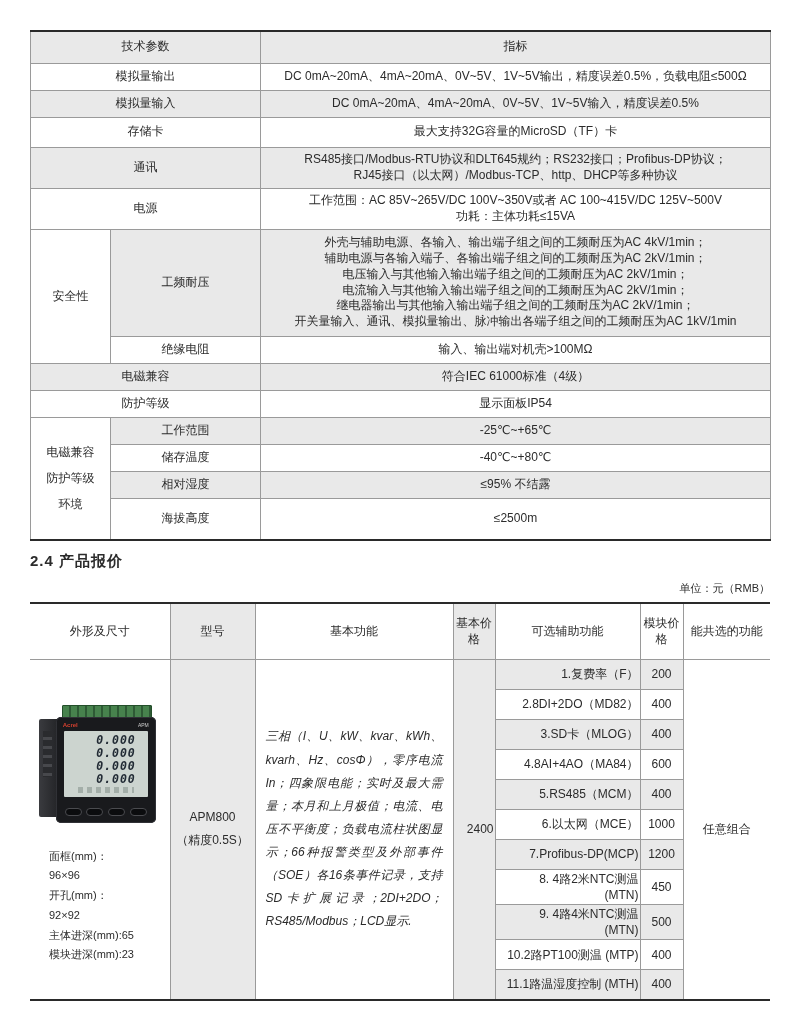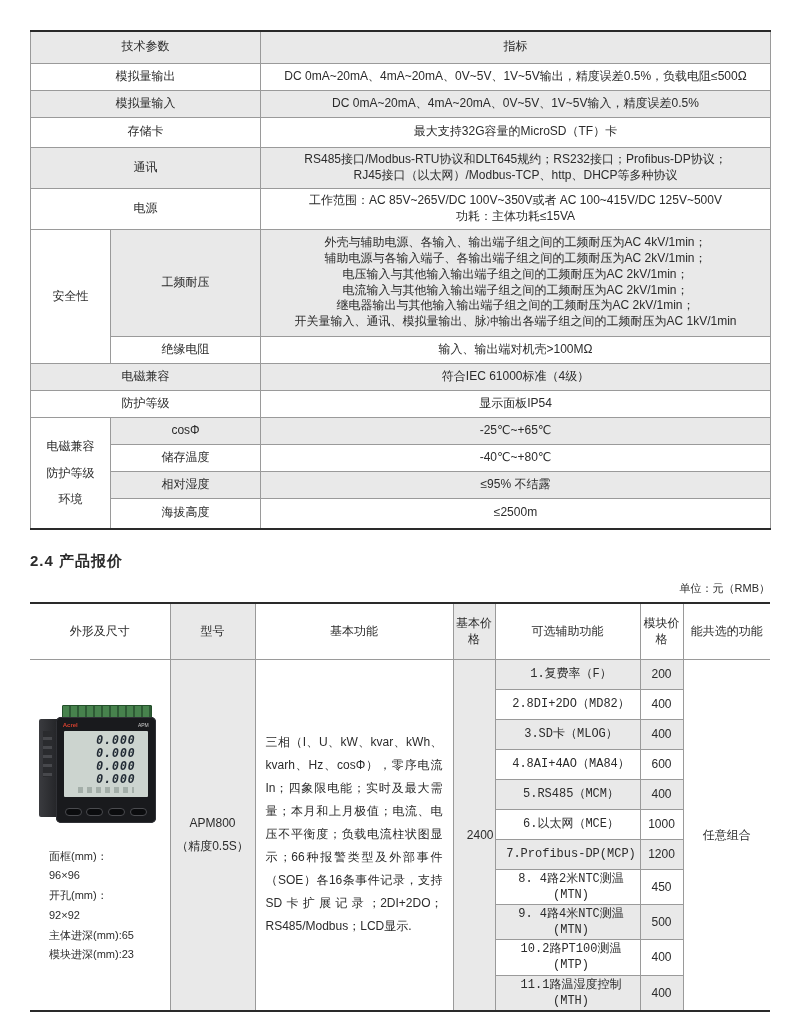--- a/index.html
+++ b/index.html
@@ -30,24 +30,24 @@
   
   #quote-table {
     position:absolute; left:30px; top:602px; width:740px;
     border-left:hidden; border-right:hidden;
     border-top:2px solid #2a2a2a; border-bottom:2px solid #2a2a2a;
   }
   #quote-table td {
     border:1px solid #9a9a9a; font-size:12px; text-align:center;
     vertical-align:middle; line-height:1.35; overflow:hidden;
   }
-  #quote-table td.opt-name { text-align:center; padding-left:8px;font-family:Liberation Mono, monospace; }
+  #quote-table td.opt-name { text-align:right; padding-left:8px; }
   #quote-table td.model-cell { white-space:pre-line; line-height:1.9; }
   #quote-table td.func-cell {
-    text-align:justify; padding:6px 10px; line-height:1.92; vertical-align:middle;
+    text-align:justify; padding:6px 10px; line-height:1.92; vertical-align:middle;font-style:italic;
   }
   #quote-table td.product-cell { vertical-align:top; }
 
   
   .meter { position:relative; width:128px; height:150px; margin:28px auto 0; }
   .m-side { position:absolute; left:3px; top:30px; width:20px; height:98px;
     background:linear-gradient(90deg,#3a3b3f,#222326); border-radius:2px; }
   .m-side:before { content:""; position:absolute; left:4px; top:12px; width:9px; height:46px;
     background:repeating-linear-gradient(#2a2b2e 0 6px,#47484c 6px 9px); }
   .m-terminals { position:absolute; left:26px; top:16px; width:88px; height:15px;
@@ -125,32 +125,32 @@
         <td style="background: rgb(233, 233, 233);">符合IEC 61000标准（4级）</td>
       </tr>
       <tr style="height: 27px;">
         <td colspan="2">防护等级</td>
         <td>显示面板IP54</td>
       </tr>
       <tr style="height: 27px;">
         <td rowspan="4" class="group-cell">电磁兼容
 防护等级
 环境</td>
-        <td colspan="1" style="background: rgb(233, 233, 233);">cosΦ</td>
+        <td colspan="1" style="background: rgb(233, 233, 233);">工作范围</td>
         <td style="background: rgb(233, 233, 233);">-25℃~+65℃</td>
       </tr>
       <tr style="height: 27px;">
         <td colspan="1">储存温度</td>
         <td>-40℃~+80℃</td>
       </tr>
       <tr style="height: 27px;">
         <td colspan="1" style="background: rgb(233, 233, 233);">相对湿度</td>
         <td style="background: rgb(233, 233, 233);">≤95% 不结露</td>
       </tr>
-      <tr style="height: 31px;">
+      <tr style="height: 42px;">
         <td colspan="1">海拔高度</td>
         <td>≤2500m</td>
       </tr>
     </tbody>
 </table>
 
 <div class="section-title">2.4 产品报价</div>
 <div class="unit-note">单位：元（RMB）</div>
 
 <table id="quote-table">

